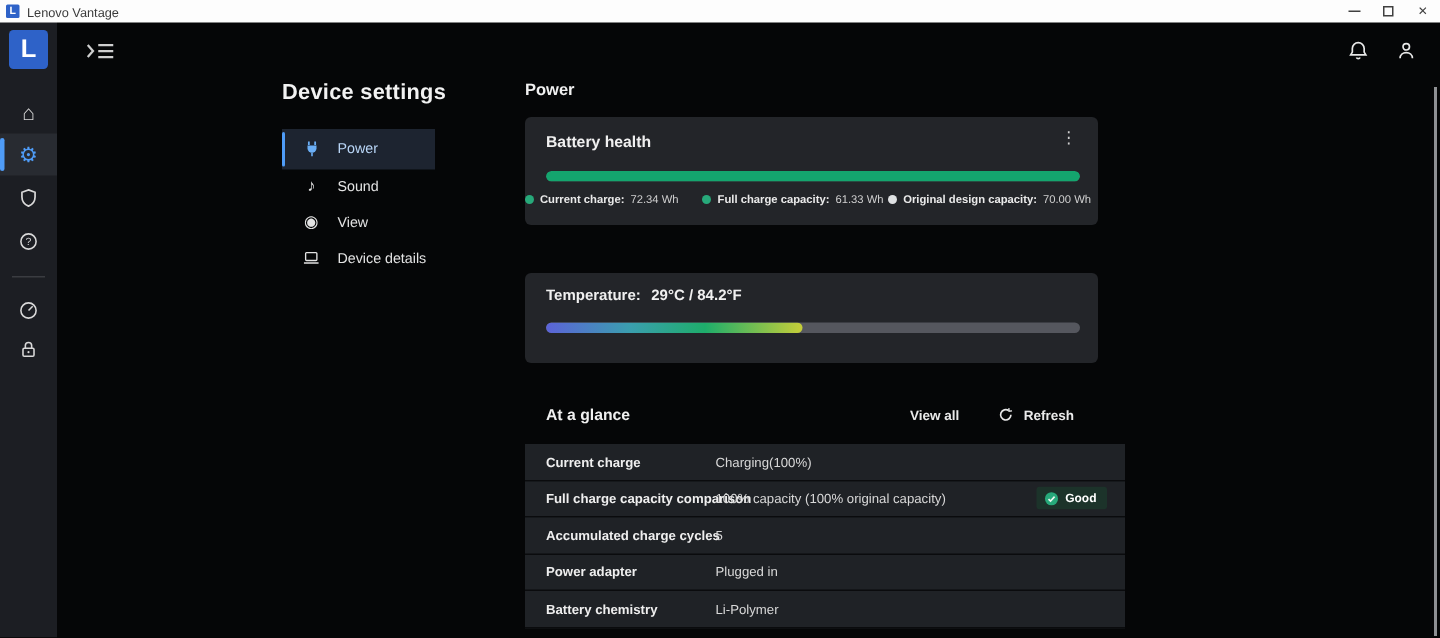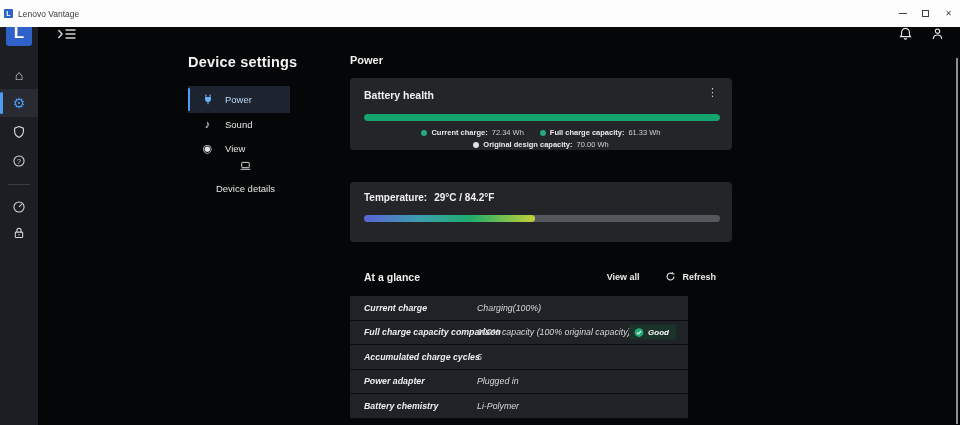--- a/index.html
+++ b/index.html
@@ -1,20 +1,20 @@
 <!DOCTYPE html>
 <html><head>
 <meta charset="utf-8">
 <style>
   * { margin:0; padding:0; box-sizing:border-box; }
   html,body { width:960px; height:425px; overflow:hidden; }
   body { position:relative; background:#050607; font-family:"Liberation Sans","DejaVu Sans",sans-serif; color:#e8e8e8; }
 
   
-  .titlebar { position:absolute; top:0; left:0; right:0; height:27px; background:#fdfdfd; display:flex; align-items:center; z-index:5; }
+  .titlebar { position:absolute; top:0; left:0; right:0; height:15px; background:#fdfdfd; display:flex; align-items:center; z-index:5; }
   .tb-logo { width:9px; height:9px; background:#2e62c8; border-radius:1px; margin-left:4px; display:flex; align-items:center; justify-content:center; color:#fff; font-size:7px; font-weight:bold; line-height:1; }
   .tb-title { font-size:8.5px; color:#3a3a3a; margin-left:5px; }
   .tb-controls { margin-left:auto; display:flex; height:100%; }
   .tb-btn { width:23px; height:100%; display:flex; align-items:center; justify-content:center; }
   .glyph-min { width:8px; height:1px; background:#404040; }
   .glyph-max { width:7px; height:7px; border:1px solid #404040; }
   .glyph-close { font-size:8px; color:#404040; line-height:1; }
 
   
   .app { position:absolute; top:14px; left:0; right:0; bottom:0; background:#050607; }
@@ -48,36 +48,36 @@
   .card-temp { top:168px; height:60px; }
   .card-title { position:absolute; left:14px; top:11px; font-size:10.5px; font-weight:600; color:#f0f0f0; }
   .kebab { position:absolute; right:14px; top:8px; font-size:11px; color:#cfcfcf; letter-spacing:0; line-height:1.1; }
 
   .bar-track { position:absolute; left:14px; right:12px; height:7px; border-radius:3.5px; background:#3a3c40; overflow:hidden; }
   .bar-battery { top:36px; }
   .bar-temp-track { top:33px; background:#55575e; }
   .bar-fill { height:100%; border-radius:3.5px; }
   .bar-fill-temp { background:linear-gradient(90deg,#5c63d8 0%,#3a9fae 33%,#1ead6b 62%,#c6ce39 100%); }
 
-  .legend { position:absolute; left:0; right:0; top:50px; display:flex; flex-direction:column; align-items:center; gap:3px; }
+  .legend { position:absolute; left:0; right:0; top:50px; display:flex; flex-direction:row; align-items:center; gap:3px; }
   .legend-row { display:flex; gap:16px; }
   .legend-item { display:flex; align-items:center; gap:4px; font-size:7.5px; color:#cfcfcf; }
   .dot { width:6px; height:6px; border-radius:50%; flex:0 0 auto; }
   .legend-label { font-weight:700; color:#eaeaea; }
 
   .temp-line { position:absolute; left:14px; top:10px; font-size:10px; font-weight:600; color:#f0f0f0; }
   .temp-line .temp-value { margin-left:7px; }
 
   
   .glance-header { position:absolute; left:312px; top:250px; width:382px; height:26px; display:flex; align-items:center; padding:0 16px 0 14px; }
   .glance-title { font-size:10.5px; font-weight:600; color:#f0f0f0; flex:1; }
   .view-all { font-size:9px; font-weight:600; color:#eaeaea; margin-right:26px; cursor:default; }
   .refresh { display:flex; align-items:center; gap:6px; font-size:9px; font-weight:600; color:#eaeaea; cursor:default; }
 
-  .glance-rows { position:absolute; left:312px; top:282px; width:338px;font-style:italic; }
+  .glance-rows { position:absolute; left:312px; top:282px; width:400px; }
   .g-row { position:relative; height:24.5px; background:#1f2226; border-bottom:1px solid #0a0b0d; }
   .g-label { position:absolute; left:14px; top:50%; transform:translateY(-50%); font-size:8.8px; font-weight:700; color:#efefef; }
   .g-value { position:absolute; left:127px; top:50%; transform:translateY(-50%); font-size:8.8px; color:#d8d8d8; }
   .badge { position:absolute; right:12px; top:50%; transform:translateY(-50%); display:flex; align-items:center; gap:4px; background:#1c332a; border-radius:2px; padding:2.5px 7px 2.5px 5px; font-size:8px; font-weight:700; color:#fff; }
 
   
   .scrollbar-thumb { position:absolute; right:2px; top:44px; width:2px; height:366px; background:#8e9093; }
 </style>
 </head>
 <body>
@@ -193,21 +193,21 @@
     <div class="menu-item" style="top:98px;">
       <span class="mi-icon">♪</span>
       <span>Sound</span>
     </div>
 
     <div class="menu-item" style="top:122px;">
       <span class="mi-icon">◉</span>
       <span>View</span>
     </div>
 
-    <div class="menu-item" style="top:146px;flex-direction:column;">
+    <div class="menu-item" style="top:146px;">
       <span class="mi-icon">
         <svg width="13" height="12" viewBox="0 0 16 16" fill="none" stroke="#e3e3e3" stroke-width="1.2">
           <rect x="3" y="3.2" width="10" height="7" rx="0.8"></rect>
           <path d="M1.5 12.4 h13"></path>
         </svg>
       </span>
       <span>Device details</span>
     </div>
 
     <div class="power-heading">Power</div>

